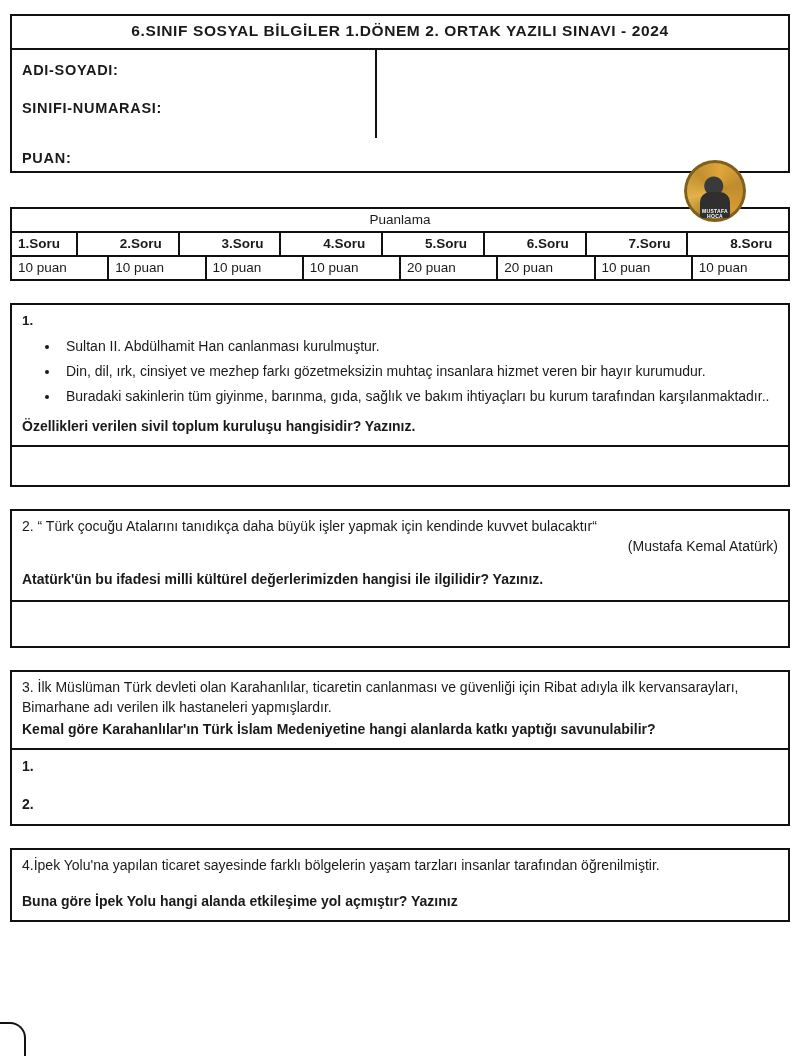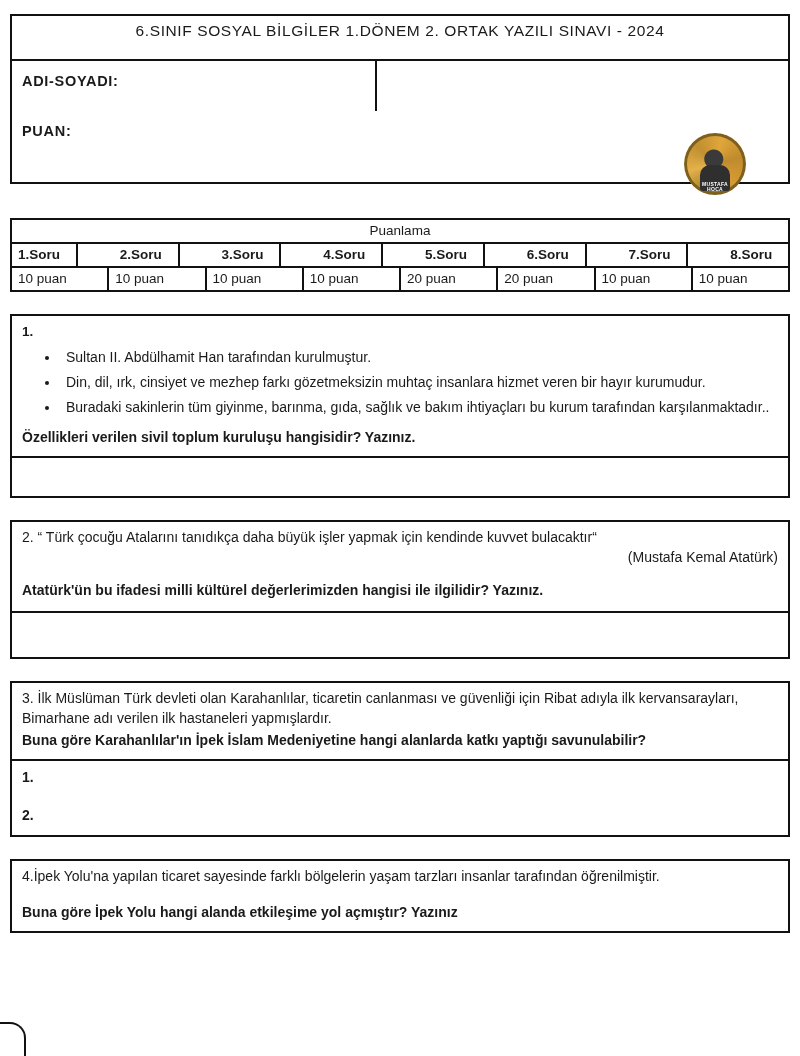--- a/index.html
+++ b/index.html
@@ -21,22 +21,22 @@
     height: 1056px;
     box-sizing: border-box;
     padding: 14px 10px 0 10px;
   }
 
   
   .title-box {
     border: 2px solid #111;
     border-bottom: none;
     text-align: center;
-    padding: 6px 4px 19px 4px;
-    font-weight: normal;
+    padding: 6px 4px 8px 4px;
+    font-weight: bold;
     font-size: 15.5px;
     letter-spacing: 0.6px;
   }
 
   
   .ident {
     display: flex;
     border: 2px solid #111;
     height: 125px;
     box-sizing: border-box;
@@ -216,20 +216,21 @@
 </head>
 <body>
 
 <div class="page">
 
   <div class="title-box">6.SINIF SOSYAL BİLGİLER 1.DÖNEM 2. ORTAK YAZILI SINAVI - 2024</div>
 
   <div class="ident">
     <div class="ident-left">
       <div class="ident-label">ADI-SOYADI:</div>
+      <div class="ident-label">SINIFI-NUMARASI:</div>
     </div>
     <div class="ident-right">
       <div class="ident-label">PUAN:</div>
       <div class="stamp">
         <div class="stamp-text">
           <div>MUSTAFA</div>
           <div>HOCA</div>
         </div>
       </div>
     </div>
@@ -255,38 +256,38 @@
       <div class="score-cell">20 puan</div>
       <div class="score-cell">20 puan</div>
       <div class="score-cell">10 puan</div>
       <div class="score-cell">10 puan</div>
     </div>
   </div>
 
   <div class="qbox">
     <div class="qnum">1.</div>
     <ul class="bullets">
-      <li>Sultan II. Abdülhamit Han tarafından kurulmuştur.</li>
+      <li>Sultan II. Abdülhamit Han canlanması kurulmuştur.</li>
       <li>Din, dil, ırk, cinsiyet ve mezhep farkı gözetmeksizin muhtaç insanlara hizmet veren bir hayır kurumudur.</li>
       <li> Buradaki sakinlerin tüm giyinme, barınma, gıda, sağlık ve bakım ihtiyaçları bu kurum tarafından karşılanmaktadır..</li>
     </ul>
     <div class="ask">Özellikleri verilen sivil toplum kuruluşu hangisidir? Yazınız.</div>
   </div>
   <div class="answer-box"></div>
 
   <div class="qbox">
     <div class="q2-line1">2. “ Türk çocuğu Atalarını tanıdıkça daha büyük işler yapmak için kendinde kuvvet bulacaktır“</div>
     <div class="q2-attrib">(Mustafa Kemal Atatürk)</div>
     <div class="q2-ask">Atatürk'ün bu ifadesi milli kültürel değerlerimizden hangisi ile ilgilidir? Yazınız.</div>
   </div>
   <div class="answer-box tall"></div>
 
   <div class="qbox">
     <div>3. İlk Müslüman Türk devleti olan Karahanlılar, ticaretin canlanması ve güvenliği için Ribat adıyla ilk kervansarayları, Bimarhane adı verilen ilk hastaneleri yapmışlardır.</div>
-    <div class="q3-ask">Buna göre Karahanlılar'ın İpek İslam Medeniyetine hangi alanlarda katkı yaptığı savunulabilir?</div>
+    <div class="q3-ask">Kemal göre Karahanlılar'ın Türk İslam Medeniyetine hangi alanlarda katkı yaptığı savunulabilir?</div>
   </div>
   <div class="numbered-box">
     <div class="n">1.</div>
     <div class="n">2.</div>
   </div>
 
   <div class="qbox">
     <div>4.İpek Yolu'na yapılan ticaret sayesinde farklı bölgelerin yaşam tarzları insanlar tarafından öğrenilmiştir.</div>
     <div class="q4-ask">Buna göre İpek Yolu hangi alanda etkileşime yol açmıştır? Yazınız</div>
   </div>

